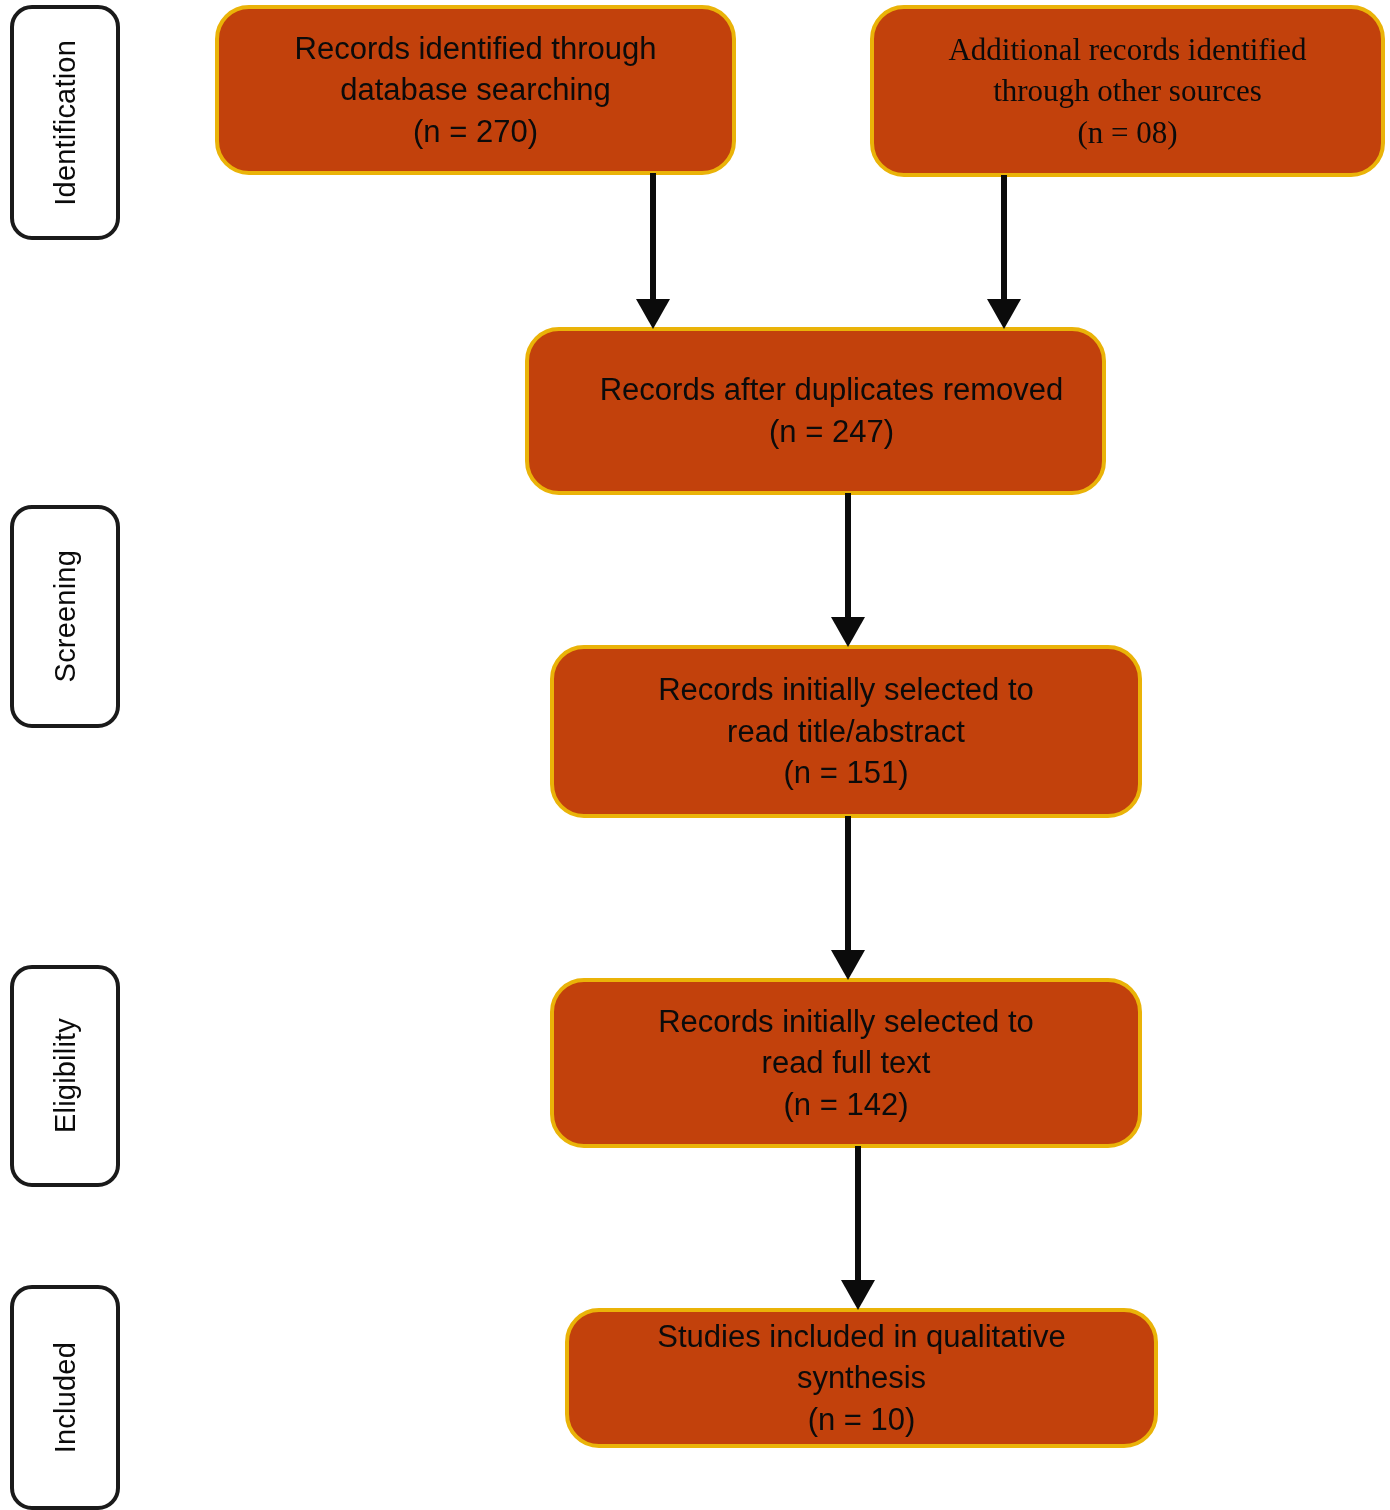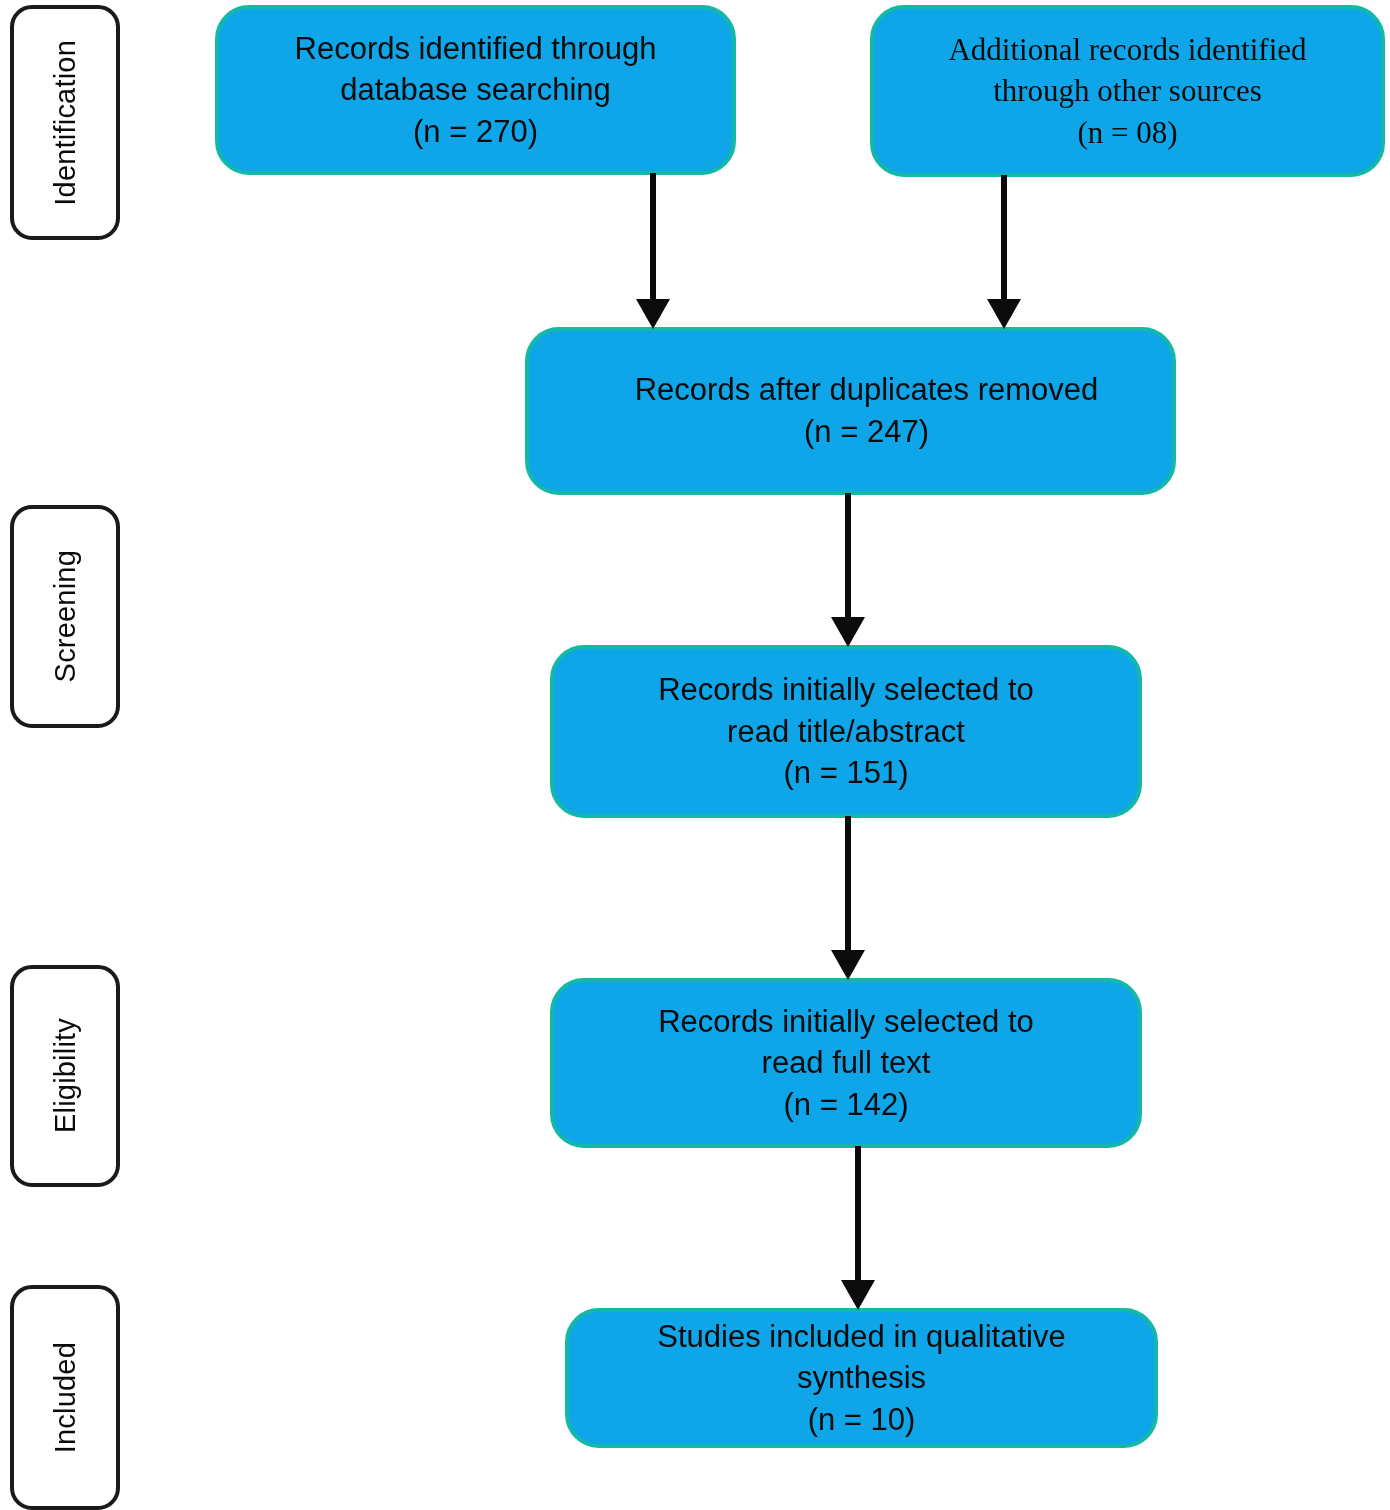--- a/index.html
+++ b/index.html
@@ -34,23 +34,23 @@
     font-size: 29px;
     color: #0b0b0b;
     letter-spacing: 0.2px;
     line-height: 1;
     white-space: nowrap;
   }
 
   
   .flow-box {
     position: absolute;
-    border: 4px solid #14b8a6;
+    border: 4px solid #eab308;
     border-radius: 34px;
-    background: #0ea5e9;
+    background: #c2410c;
     box-sizing: border-box;
     display: flex;
     align-items: center;
     justify-content: center;
     text-align: center;
   }
   .flow-box .box-text {
     font-size: 31px;
     line-height: 1.34;
     color: #0b0b0b;
@@ -109,21 +109,21 @@
 database searching
 (n = 270)</span>
   </div>
 
   <div class="flow-box" style="left:870px; top:5px; width:515px; height:172px;font-family:Liberation Serif, serif;">
     <span class="box-text">Additional records identified
 through other sources
 (n = 08)</span>
   </div>
 
-  <div class="flow-box" style="left:525px; top:327px; width:651px; height:168px;padding-left:32px;">
+  <div class="flow-box" style="left:525px; top:327px; width:581px; height:168px;padding-left:32px;">
     <span class="box-text">Records after duplicates removed
 (n = 247)</span>
   </div>
 
   <div class="flow-box" style="left:550px; top:645px; width:592px; height:173px;">
     <span class="box-text">Records initially selected to
 read title/abstract
 (n = 151)</span>
   </div>
 

